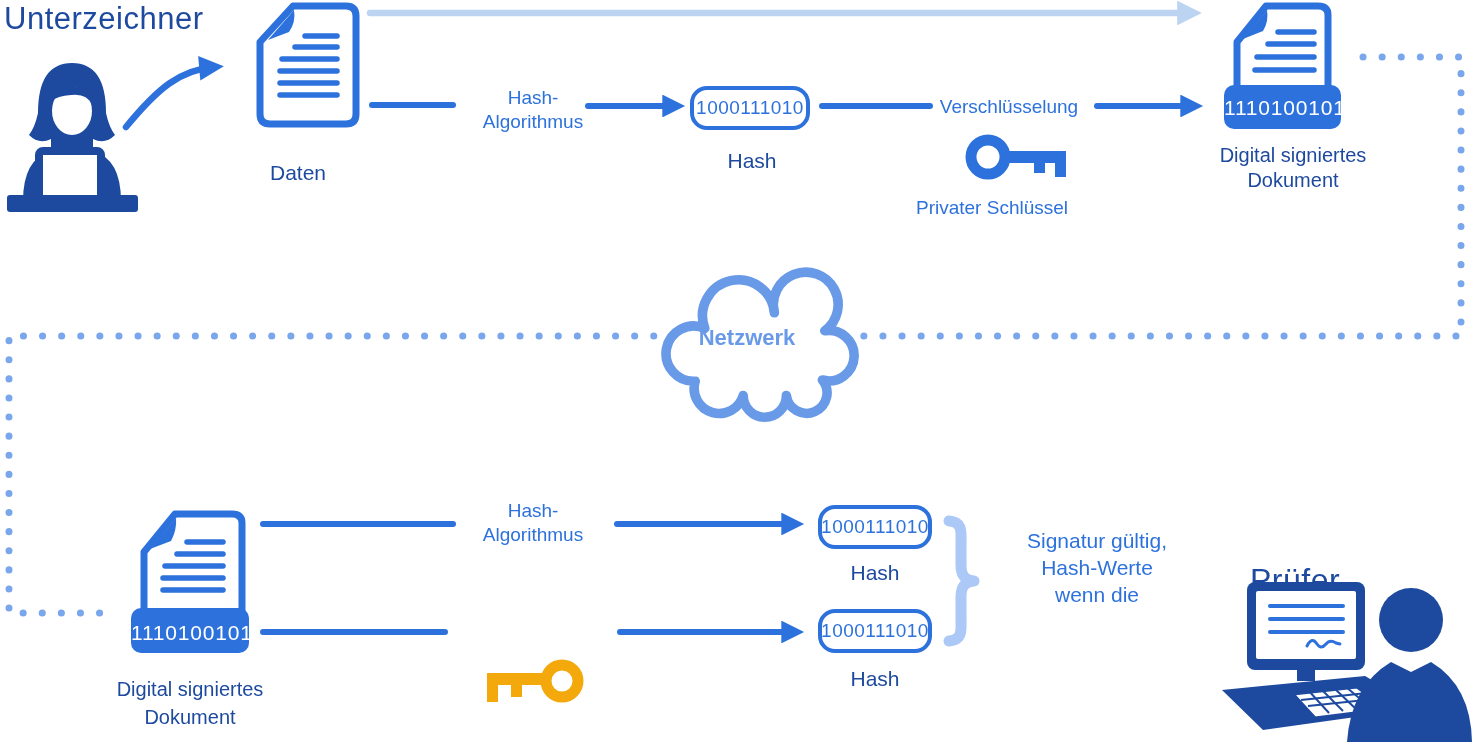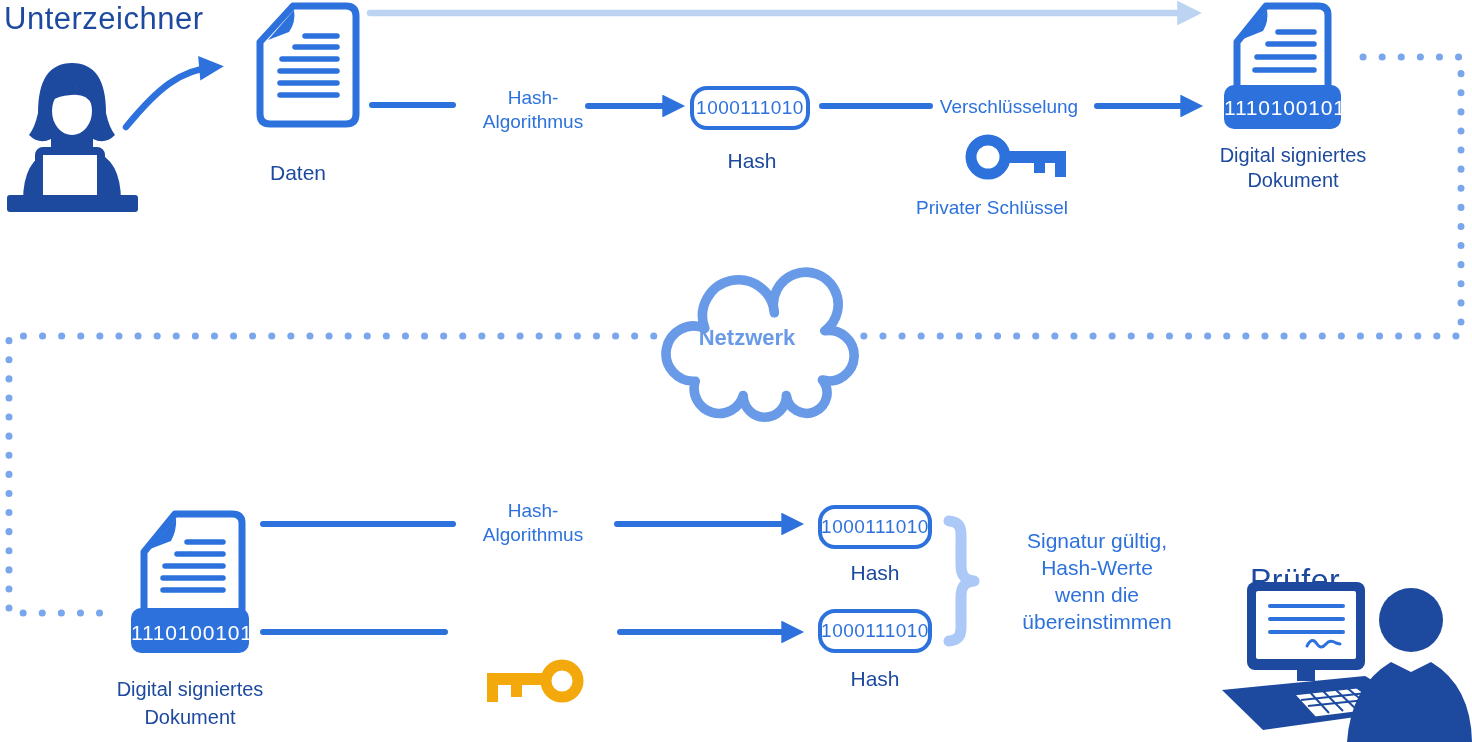--- a/index.html
+++ b/index.html
@@ -163,21 +163,20 @@
 
   <div class="hashbox" style="left:818px;top:505px;width:114px;height:44px;">1000111010</div>
   <div class="lbl dark" style="left:825px;top:560px;width:100px;font-size:21px;">Hash</div>
   <div class="hashbox" style="left:818px;top:609px;width:114px;height:44px;">1000111010</div>
   <div class="lbl dark" style="left:825px;top:666px;width:100px;font-size:21px;">Hash</div>
 
   <div class="lbl" style="left:997px;top:527px;width:200px;font-size:21px;line-height:27px;">
     <div>Signatur gültig,</div>
     <div>Hash-Werte</div>
     <div>wenn die</div>
-    <div>übereinstimmen</div>
   </div>
 
   <div class="heading" style="left:1250px;top:522px;width:200px;font-size:32px;margin-top:40px;">Prüfer</div>
 
   <svg class="abs" style="left:1215px;top:578px;" width="257" height="164" viewBox="0 0 257 164">
     <rect x="32" y="4" width="118" height="88" rx="8" fill="#1d4a9f"></rect>
     <rect x="41" y="13" width="100" height="68" rx="2" fill="#ffffff"></rect>
     <g stroke="#2d72dc" stroke-width="4" stroke-linecap="round">
       <line x1="55" y1="28" x2="128" y2="28"></line>
       <line x1="55" y1="41" x2="128" y2="41"></line>

